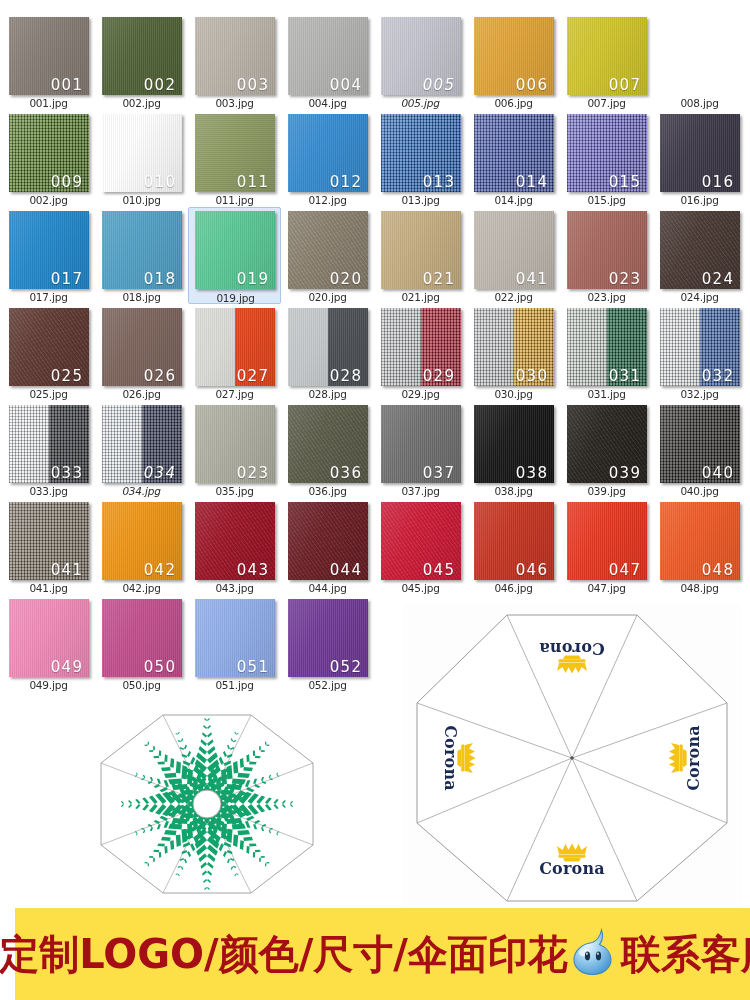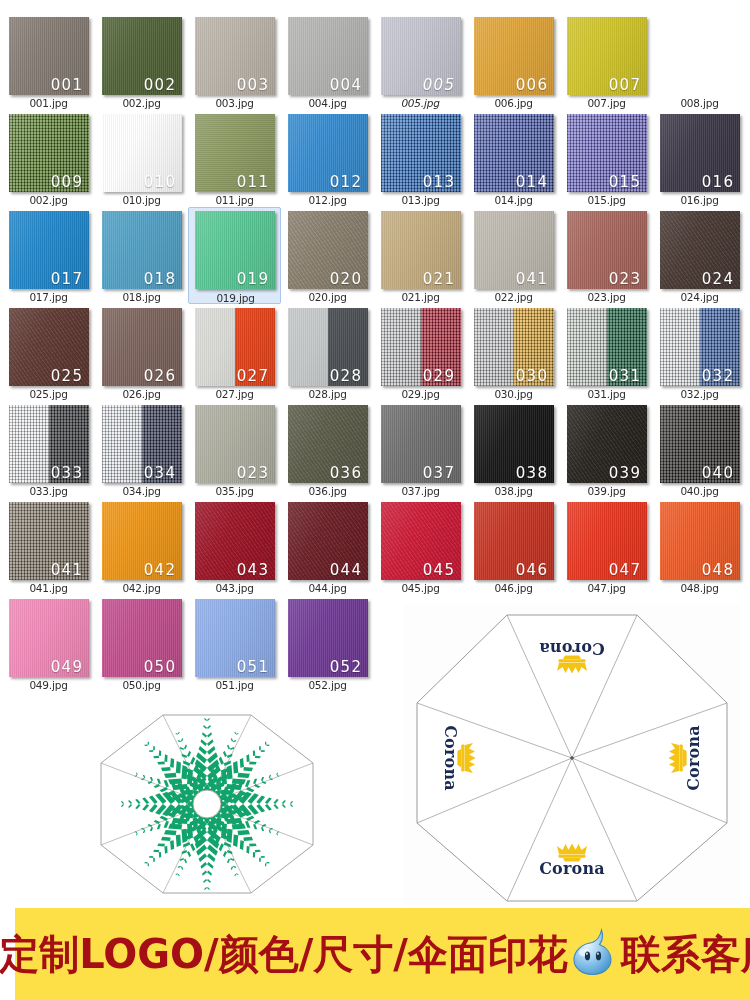--- a/index.html
+++ b/index.html
@@ -478,21 +478,21 @@
     <div class="swatch-cell" style="left: 2px; top: 392px;">
       <div class="swatch-inner">
         <div class="fill half-left" style="background: rgb(236, 238, 240);"></div>
         <div class="fill half-right" style="background: rgb(44, 48, 51);"></div>
         <div class="tex mesh"></div>
         <div class="tex sheen"></div>
         <span class="swatch-code">033</span>
       </div>
       <div class="swatch-filename">033.jpg</div>
     </div>
-    <div class="swatch-cell" style="left: 95px; top: 392px;">
+    <div class="swatch-cell" style="left: 95px; top: 392px; font-style: italic;">
       <div class="swatch-inner">
         <div class="fill half-left" style="background: rgb(228, 232, 238);"></div>
         <div class="fill half-right" style="background: rgb(45, 51, 80);"></div>
         <div class="tex mesh"></div>
         <div class="tex sheen"></div>
         <span class="swatch-code">034</span>
       </div>
       <div class="swatch-filename">034.jpg</div>
     </div>
     <div class="swatch-cell" style="left: 188px; top: 392px;">

